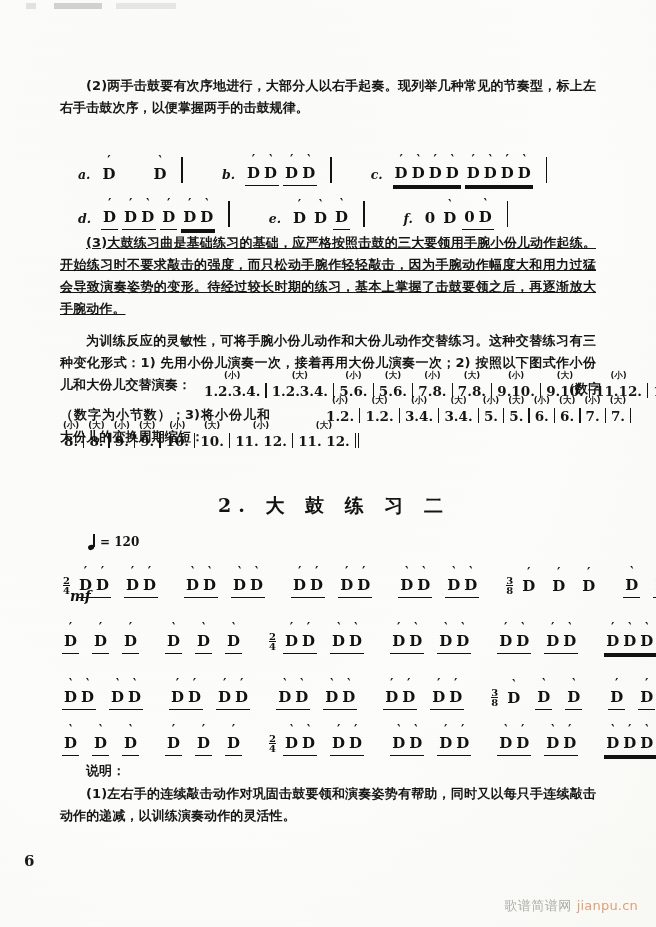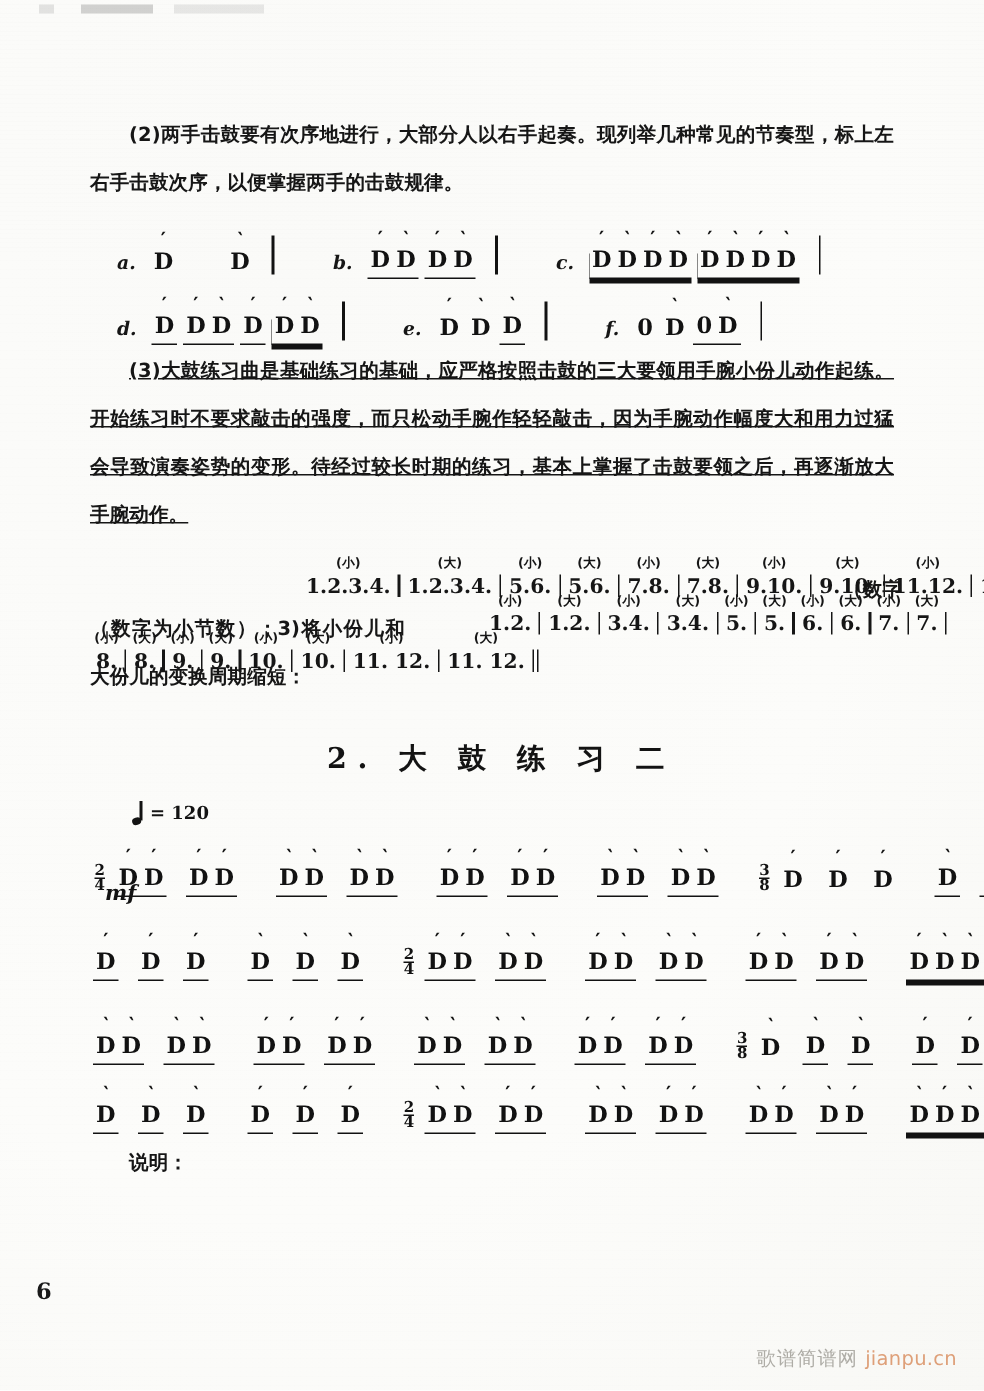--- a/index.html
+++ b/index.html
@@ -50,21 +50,21 @@
     position: absolute;
     left: 0; top: 0;
     width: 656px; height: 927px;
   }
 
   
   .para {
     position: absolute;
     font-family: "DejaVu Sans", "Liberation Sans", sans-serif;
     font-size: 13.0px;
-    line-height: 32px;
+    line-height: 22px;
     letter-spacing: .1px;
     color: #161616;
     text-align: justify;
     text-justify: inter-character;
     font-weight: 600;
   }
   .indent { text-indent: 26px; }
 
   
   .rhythm-block {
@@ -388,20 +388,21 @@
             <span class="note">0</span>
             <span class="note">D<span class="hand">‵</span></span>
           </span>
           <span class="bar"></span>
         </div>
       </div>
     </div>
 
   <div class="para indent" style="left:60px; top:232px; width:536px;text-decoration:underline;">(3)大鼓练习曲是基础练习的基础，应严格按照击鼓的三大要领用手腕小份儿动作起练。开始练习时不要求敲击的强度，而只松动手腕作轻轻敲击，因为手腕动作幅度大和用力过猛会导致演奏姿势的变形。待经过较长时期的练习，基本上掌握了击鼓要领之后，再逐渐放大手腕动作。</div>
 
+  <div class="para indent" style="left:60px; top:330px; width:536px;">为训练反应的灵敏性，可将手腕小份儿动作和大份儿动作交替练习。这种交替练习有三种变化形式：1) 先用小份儿演奏一次，接着再用大份儿演奏一次；2) 按照以下图式作小份儿和大份儿交替演奏：</div>
 
   <div class="seq-line" style="left:200px; top:383px;">
     <span class="seq" id="seq2-host">
         <span class="seg">1.2.3.4.<span class="tag">(小)</span></span>
         <span class="vbar"></span>
         <span class="seg">1.2.3.4.<span class="tag">(大)</span></span>
         <span class="vbar"></span>
         <span class="seg">5.6.<span class="tag">(小)</span></span>
         <span class="vbar"></span>
         <span class="seg">5.6.<span class="tag">(大)</span></span>
@@ -767,20 +768,21 @@
           <span class="note">D<span class="hand">′</span></span>
           <span class="note">D<span class="hand">‵</span></span>
           <span class="note">D</span>
         </span>
       </span>
       <span style="flex: 1 1 0%;"></span>
       <span class="bar final"></span>
     </div>
 
   <div class="para" style="left:86px; top:760px; width:100px;">说明：</div>
+  <div class="para indent" style="left:60px; top:783px; width:536px;">(1)左右手的连续敲击动作对巩固击鼓要领和演奏姿势有帮助，同时又以每只手连续敲击动作的递减，以训练演奏动作的灵活性。</div>
 
   <div class="page-no">6</div>
 
   <div class="watermark">
     <span class="wm-cn">歌谱简谱网</span>
     <span class="wm-en">jianpu.cn</span>
   </div>
 
 </div>
 

